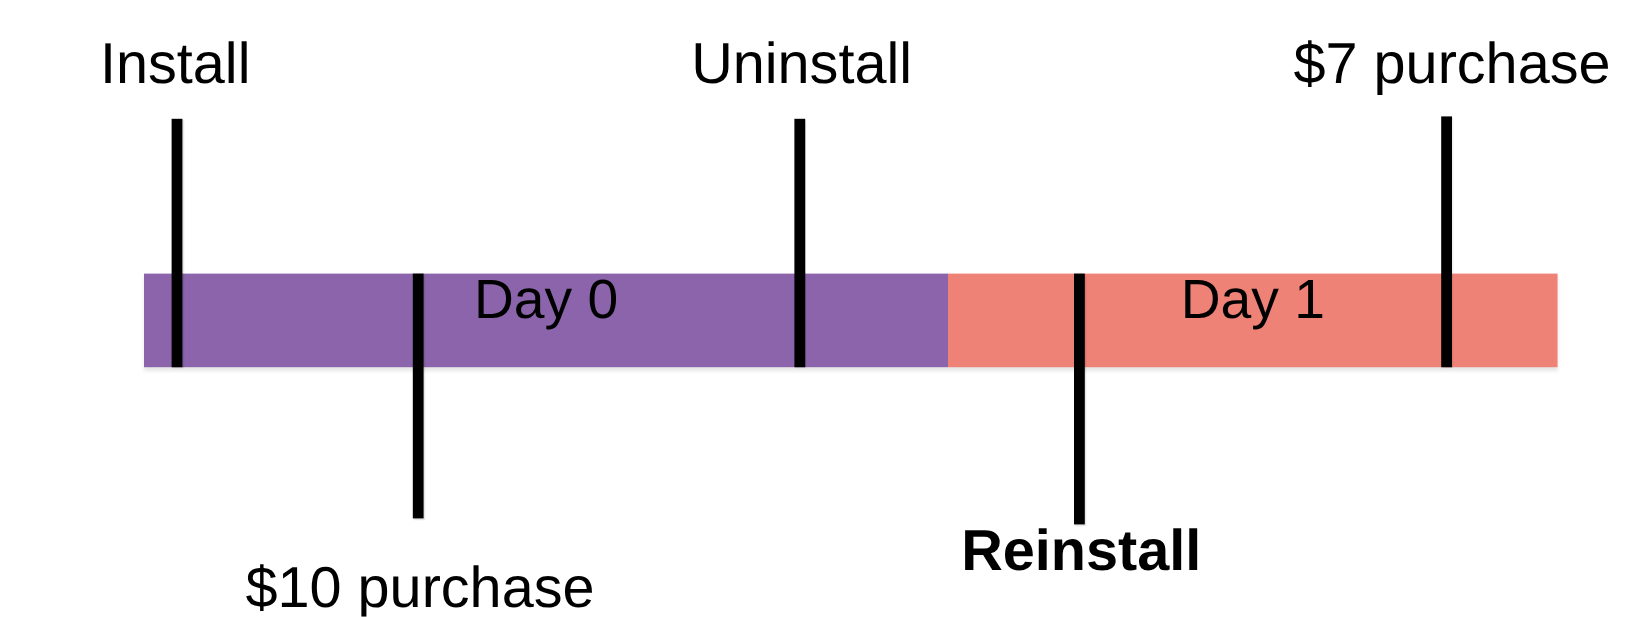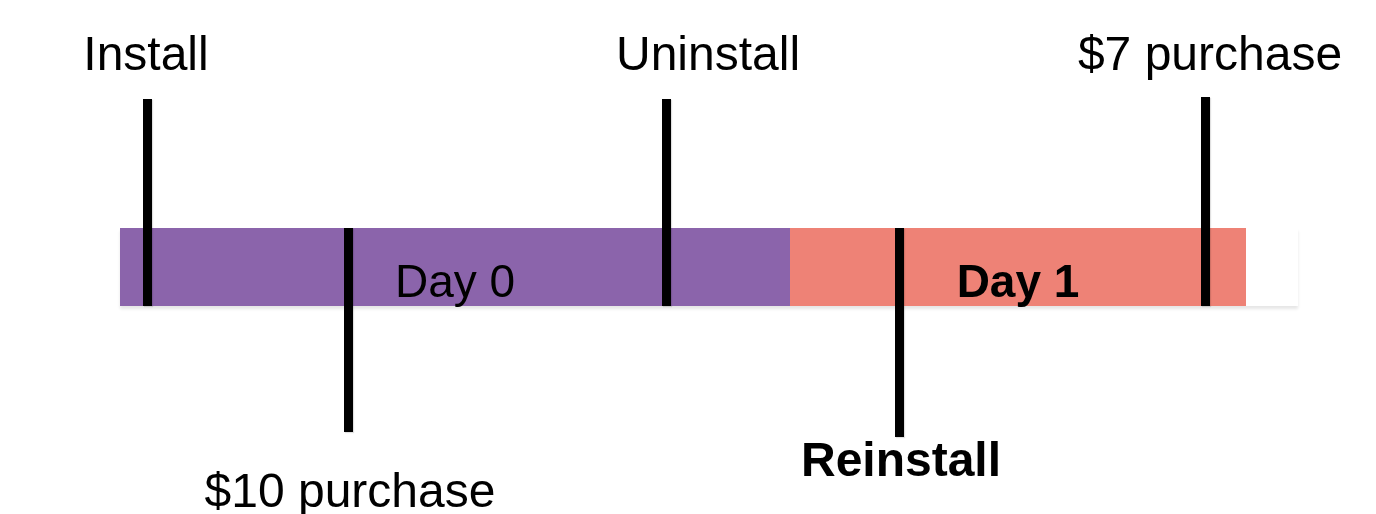--- a/index.html
+++ b/index.html
@@ -23,25 +23,25 @@
     top: 228px;
     width: 1178px;
     height: 78px;
     display: flex;
     box-shadow: 0 3px 3px rgba(0,0,0,0.10);
     z-index: 1;
   }
   .segment {
     height: 100%;
     display: flex;
-    align-items: flex-end;
+    align-items: flex-start;
     justify-content: center;
   }
   .segment.day0 { width: 670px; }
-  .segment.day1 { width: 456px; font-weight: bold; }
+  .segment.day1 { width: 508px; }
   .seg-label {
     font-size: 46px;
     line-height: 1;
     white-space: nowrap;
     transform: translateY(-2px);
   }
   
   .tick {
     position: absolute;
     width: 9px;
@@ -59,21 +59,21 @@
     position: absolute;
     font-size: 48px;
     line-height: 1.1;
     white-space: nowrap;
     transform: translateX(-50%);
     z-index: 3;
   }
   .event-label.top    { top: 28px; text-align: center; }
   .event-label.bottom { top: 434px; }
   .event-label.install    { left: 146px; }
-  .event-label.uninstall  { left: 708px; }
+  .event-label.uninstall  { left: 668px; }
   .event-label.purchase5  { left: 1210px; }
   .event-label.purchase10 { left: 350px; margin-top: 31px; }
   .event-label.reinstall  { left: 901px; font-weight: bold; }
 </style>
 </head>
 <body>
 
 <div class="canvas">
 
   <div class="event-label top install">Install</div>

